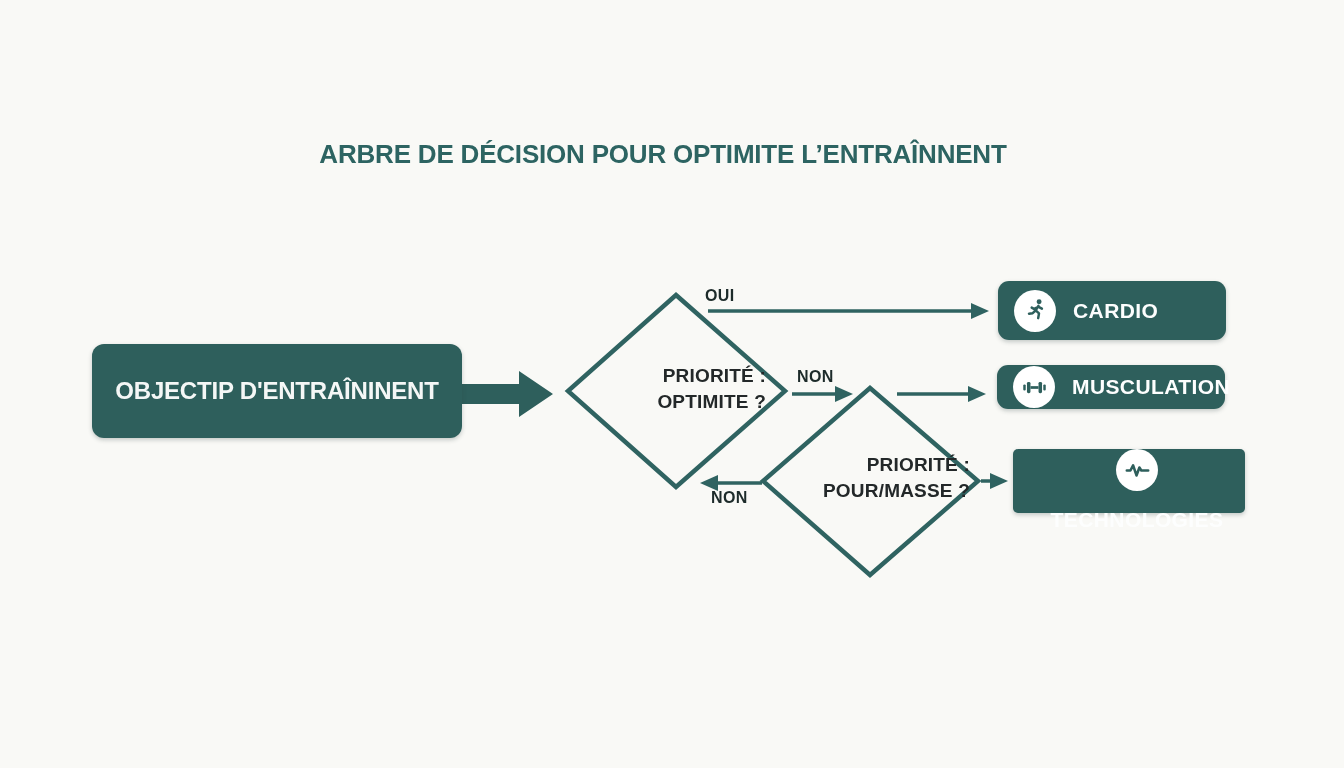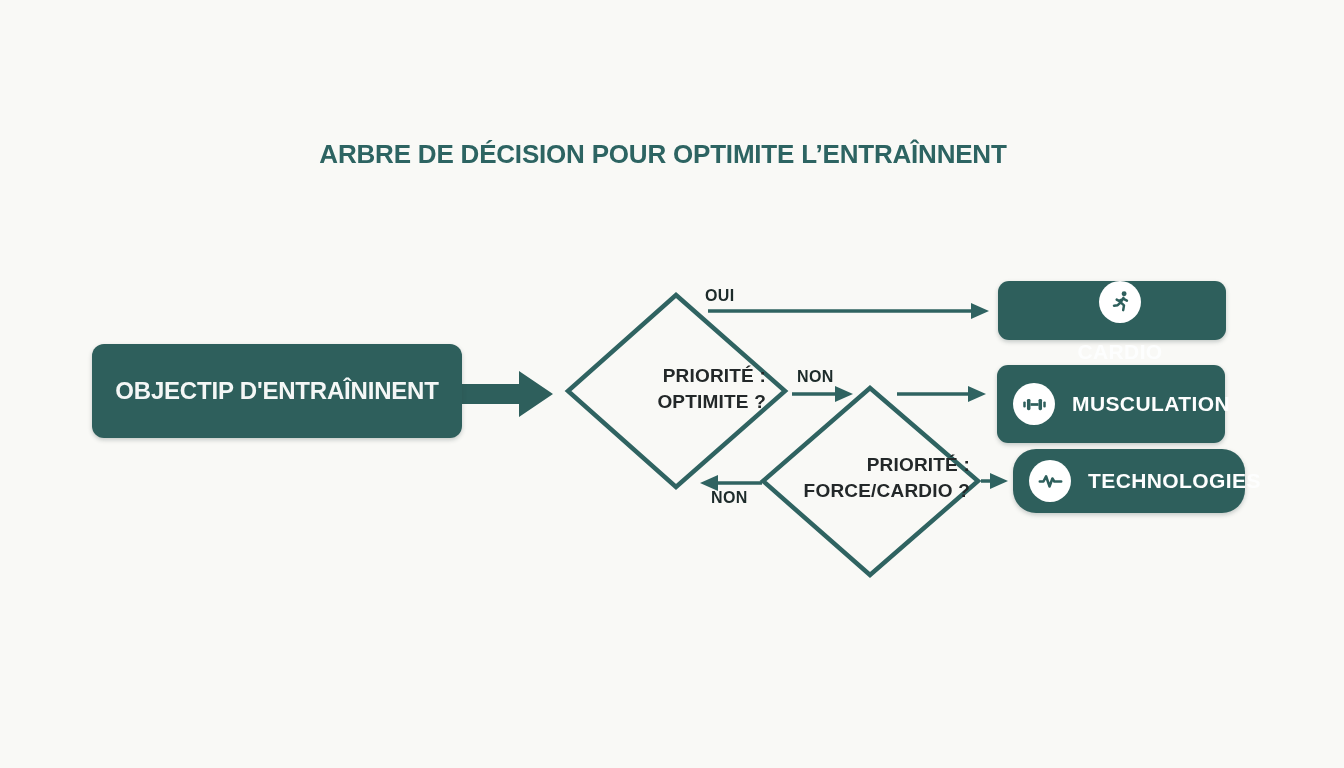--- a/index.html
+++ b/index.html
@@ -58,23 +58,23 @@
   .edge-label.non2{left:711px;top:489px;}
 
   .outcome{
     position:absolute;
     background:var(--teal);border-radius:11px;
     display:flex;align-items:center;gap:17px;
     padding-left:16px;
     color:#fdfefe;font-weight:bold;font-size:21px;letter-spacing:0.4px;
     box-shadow:0 2px 4px rgba(40,60,58,0.25);
   }
-  .outcome.cardio{left:998px;top:281px;width:228px;height:59px;flex-direction:column;}
-  .outcome.musculation{left:997px;top:365px;width:228px;height:78px;}
-  .outcome.technologies{left:1013px;top:449px;width:232px;height:64px;border-radius:23px;}
+  .outcome.cardio{left:998px;top:281px;width:228px;height:59px;}
+  .outcome.musculation{left:997px;top:365px;width:228px;height:44px;}
+  .outcome.technologies{left:1013px;top:449px;width:232px;height:64px;border-radius:5px;flex-direction:column;}
   .icon-circle{
     width:42px;height:42px;border-radius:50%;
     background:var(--icon-bg);
     display:flex;align-items:center;justify-content:center;
     flex:0 0 auto;
   }
   .icon-circle svg{display:block;}
   .glyph-stroke{stroke:var(--teal);fill:none;stroke-linecap:round;stroke-linejoin:round;}
   .glyph-fill{fill:var(--teal);stroke:none;}
 </style>
@@ -112,21 +112,21 @@
     <span>OBJECTIP D'ENTRAÎNINENT</span>
   </div>
 
   <div class="dtext d1">
     <div>PRIORITÉ :</div>
     <div>OPTIMITE ?</div>
   </div>
 
   <div class="dtext d2">
     <div>PRIORITÉ :</div>
-    <div>FORCE/CARDIO ?</div>
+    <div>POUR/MASSE ?</div>
   </div>
 
   <span class="edge-label oui">OUI</span>
   <span class="edge-label non1">NON</span>
   <span class="edge-label non2">NON</span>
 
   <div class="outcome cardio">
     <span class="icon-circle">
       <svg width="27" height="27" viewBox="0 0 24 24">
         <circle class="glyph-fill" cx="15.2" cy="4.3" r="2.2"></circle>

